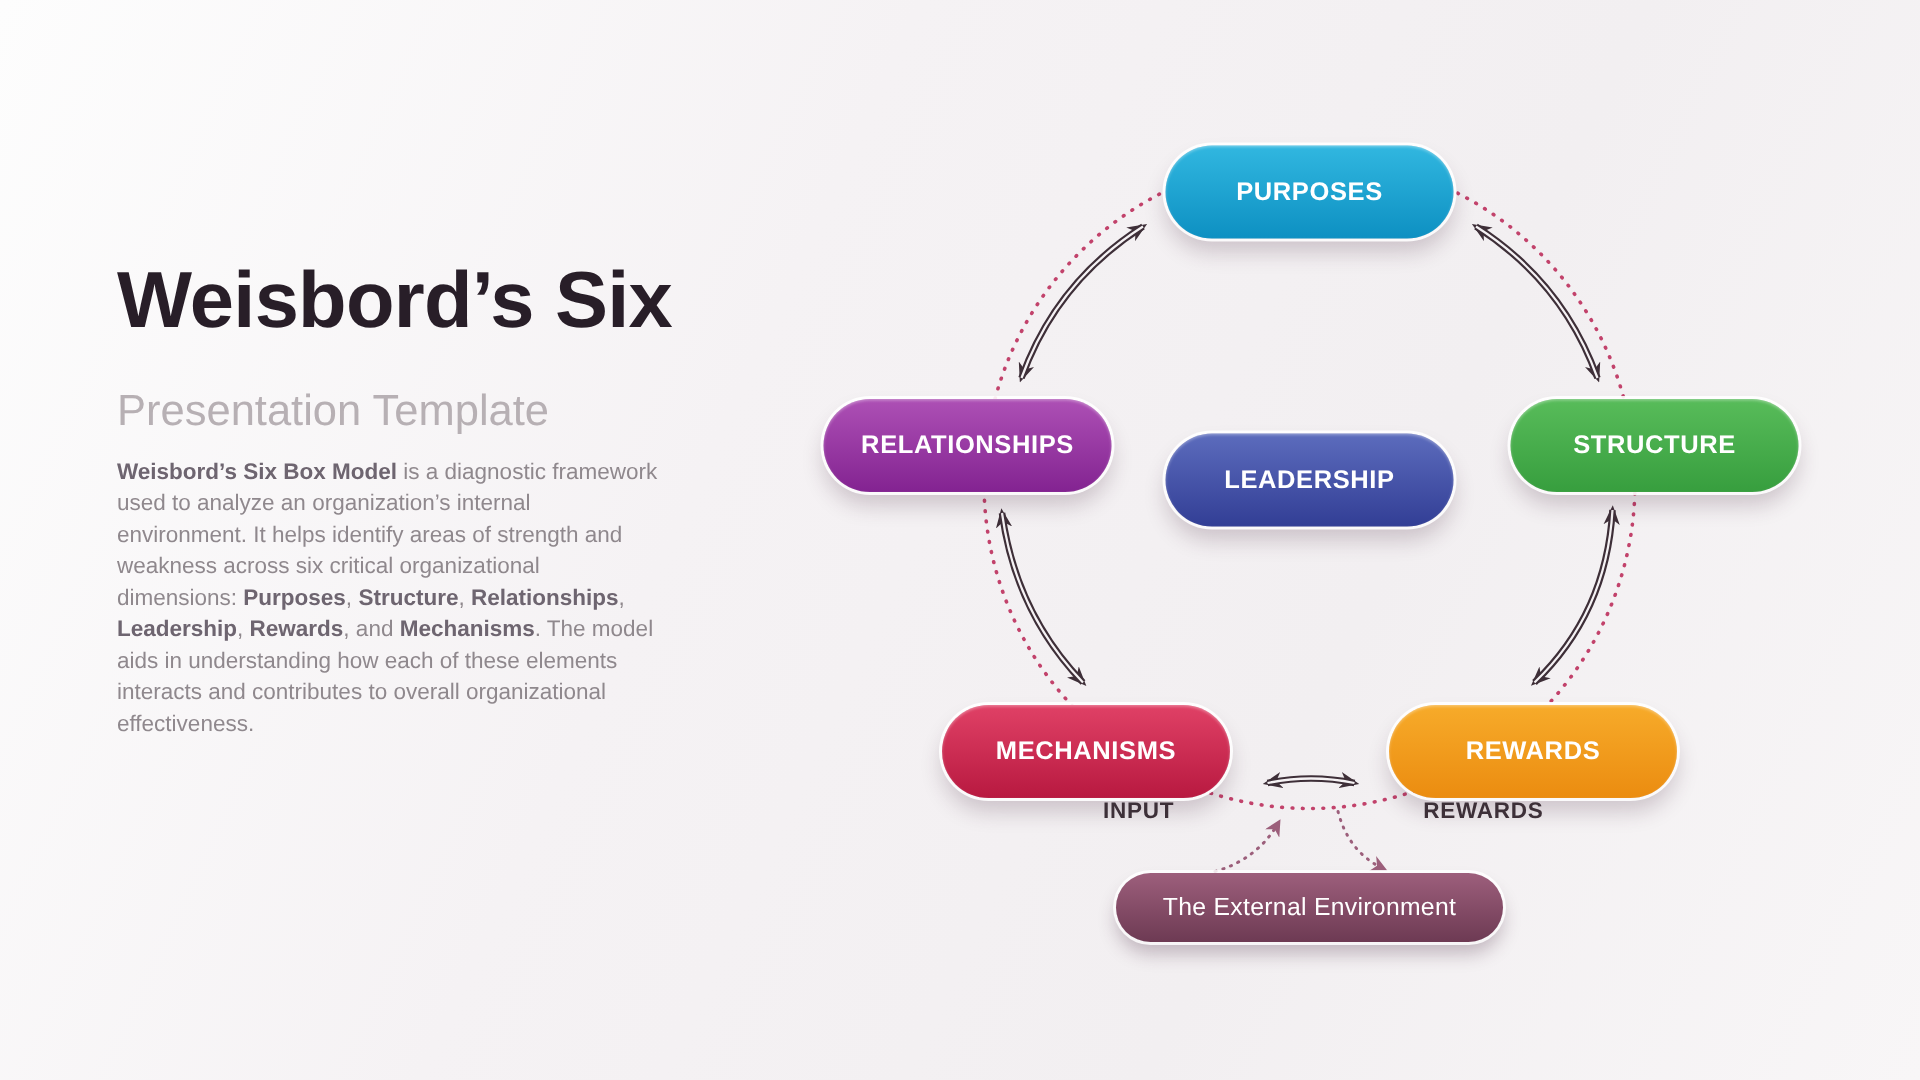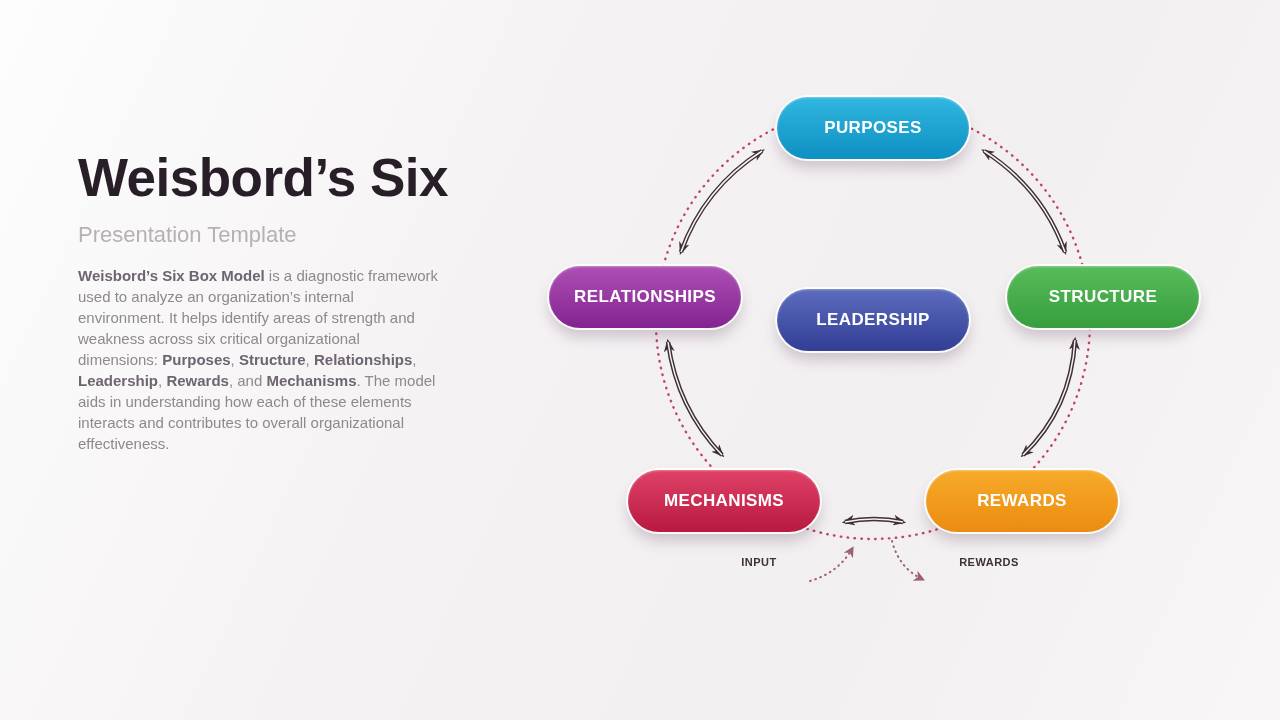--- a/index.html
+++ b/index.html
@@ -11,34 +11,34 @@
     width: 1280px;
     height: 720px;
     overflow: hidden;
     background: linear-gradient(115deg, #fdfdfd 0%, #f5f2f4 38%, #f2eff1 68%, #f8f6f7 100%);
   }
 
   
   .intro {
     position: absolute;
     left: 78px;
-    top: 148px;
+    top: 171px;
     width: 396px;
   }
   .intro h1 {
     margin: 0;
     font-size: 53px;
     line-height: 60px;
     font-weight: bold;
     letter-spacing: -0.5px;
     color: var(--title-text, #281e28);
   }
   .intro .subtitle {
-    margin-top: 12px;
-    font-size: 22px;
+    margin-top: 28px;
+    font-size: 29px;
     line-height: 30px;
     font-weight: normal;
     color: var(--subtitle-text, #b7b0b4);
   }
   .intro .description {
     width: 364px;
     font-size: 15px;
     line-height: 21px;
     color: var(--body-text, #8f888d);
   }
@@ -111,23 +111,23 @@
     font-weight: normal;
     font-size: 16.5px;
     letter-spacing: 0.2px;
     box-shadow: 0 0 0 2px rgba(255,255,255,0.85),
                 0 8px 12px rgba(70,35,60,0.28);
   }
 
   .flow-label {
     position: absolute;
     width: 110px;
-    top: 556px;
+    top: 532px;
     text-align: center;
-    font-size: 11px;
+    font-size: 15px;
     font-weight: bold;
     letter-spacing: 0.5px;
     color: var(--flow-label, #3d3038);
   }
   .flow-label.input  { left: 704px; }
   .flow-label.output { left: 934px; }
 </style>
 </head>
 <body>
 
@@ -190,14 +190,17 @@
   </div>
   <div class="pill box-mechanisms" style="background: linear-gradient(rgb(224, 65, 102) 0%, rgb(184, 25, 64) 100%);">
     <span>MECHANISMS</span>
   </div>
   <div class="pill box-rewards" style="background: linear-gradient(rgb(247, 171, 42) 0%, rgb(235, 140, 16) 100%);">
     <span>REWARDS</span>
   </div>
 
   <div class="flow-label input">INPUT</div>
   <div class="flow-label output">REWARDS</div>
+  <div class="pill external" style="background: linear-gradient(rgb(157, 95, 124) 0%, rgb(109, 58, 83) 100%);">
+    <span>The External Environment</span>
+  </div>
 
 </div>
 
 </body></html>

